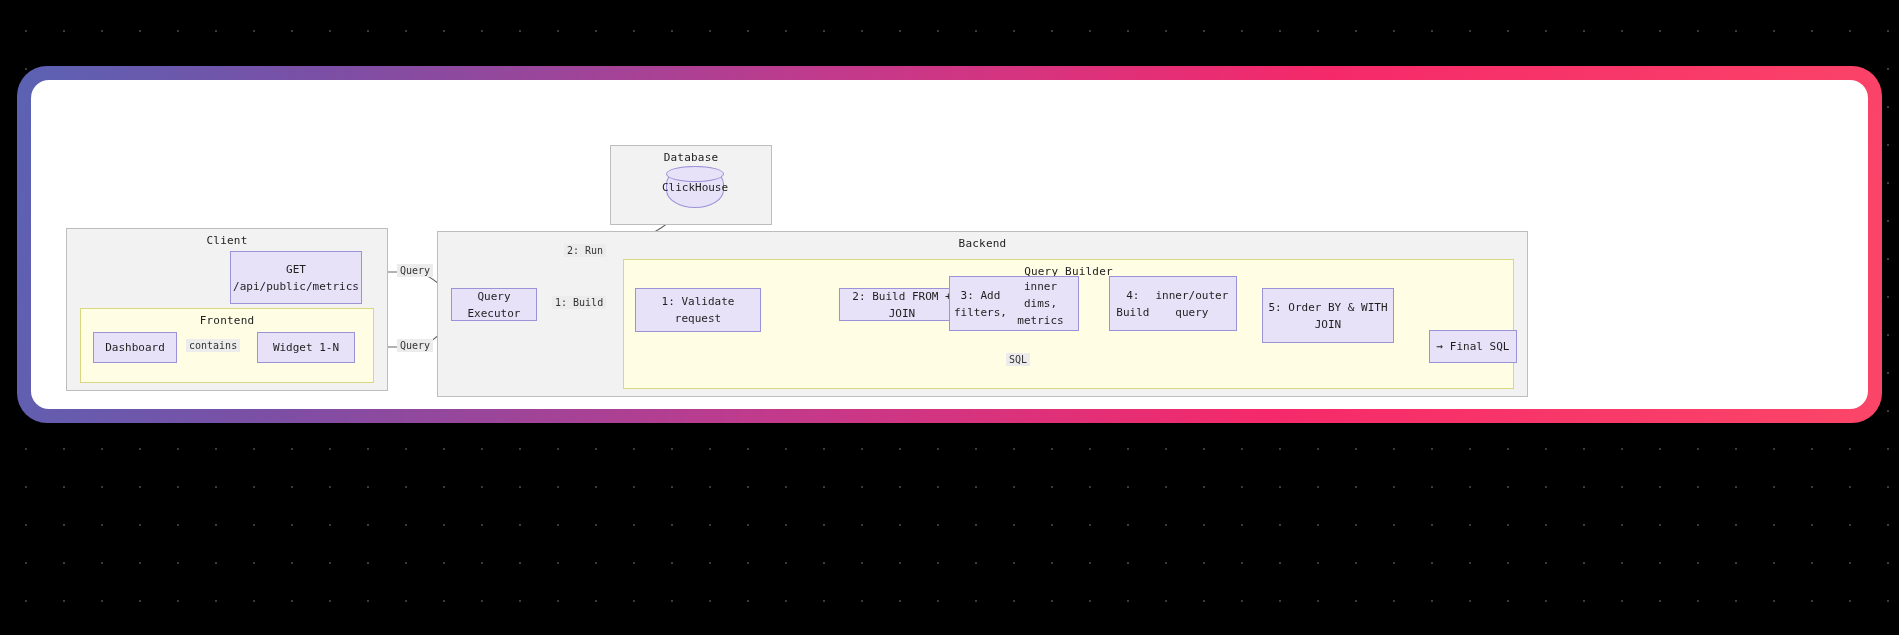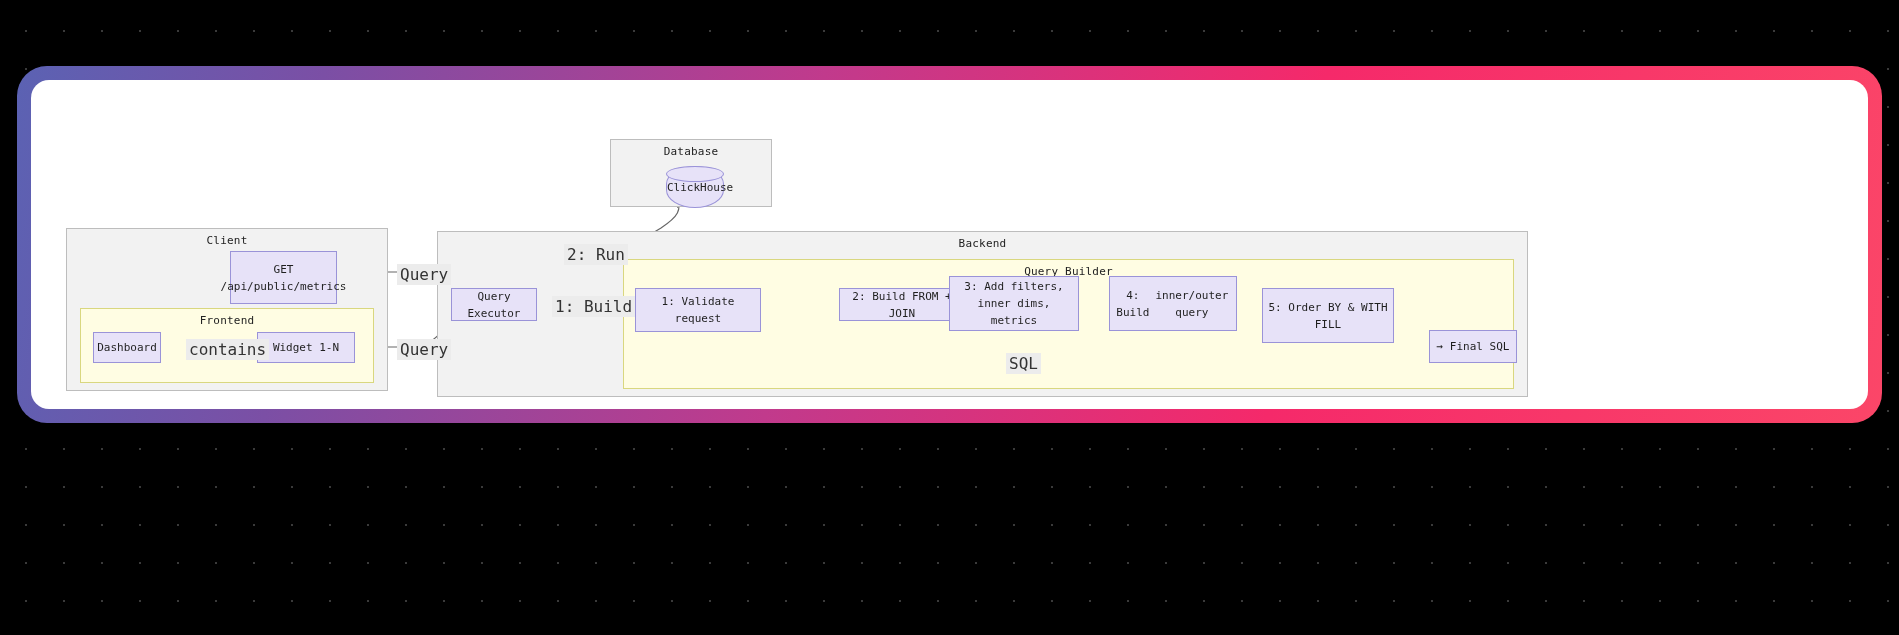--- a/index.html
+++ b/index.html
@@ -36,32 +36,32 @@
     display:flex;align-items:center;justify-content:center;
     text-align:center;font-size:11px;color:#1f1f1f;line-height:17px;
     padding:2px 4px;
   }
   .node span{display:block;}
   
   .cyl{
     position:absolute;box-sizing:border-box;
     background:#e7e2f8;border:1px solid #9a93d8;
     border-radius:50%/18px;
-    display:flex;align-items:center;justify-content:flex-start;
+    display:flex;align-items:center;justify-content:center;
     font-size:11px;color:#1f1f1f;
   }
   .cyl::before{
     content:"";position:absolute;left:-1px;right:-1px;top:-1px;height:16px;
     border:1px solid #9a93d8;border-radius:50%;background:#e7e2f8;
     box-sizing:border-box;
   }
   .cyl span{position:relative;z-index:2;}
   
   .elabel{
-    position:absolute;background:#ececec;color:#333;font-size:16px;
+    position:absolute;background:#ececec;color:#333;font-size:10px;
     padding:1px 3px;white-space:nowrap;
   }
   #edges{position:absolute;left:0;top:0;width:100%;height:100%;pointer-events:none;}
 </style>
 </head>
 <body>
 
 <div id="frame">
   <div id="canvas">
 
@@ -90,39 +90,39 @@
         <path d="M1047,224 L1080,224" marker-end="url(#ah)"></path>
 
         <path d="M1205,224 L1233,224" marker-end="url(#ah)"></path>
 
         <path d="M1362,224 C1390,224 1392,238 1404,250" marker-end="url(#ah)"></path>
 
         <path d="M1400,282 C1380,292 1370,290 1340,290 L600,290 C540,290 520,270 497,250" marker-end="url(#ah)"></path>
       </g>
     </svg>
 
-    <div class="grp grp-gray" style="left:579px;top:59px;width:162px;height:68px;">
+    <div class="grp grp-gray" style="left:579px;top:65px;width:162px;height:80px;">
       <div class="grp-title">Database</div>
     </div>
     <div class="cyl" style="left:635px;top:86px;width:58px;height:42px;">
       <span>ClickHouse</span>
     </div>
 
     <div class="grp grp-gray" style="left:35px;top:148px;width:322px;height:163px;">
       <div class="grp-title">Client</div>
     </div>
-    <div class="node" style="left:199px;top:171px;width:107px;height:53px;flex-direction:column;">
+    <div class="node" style="left:199px;top:171px;width:132px;height:53px;flex-direction:column;">
       <span>GET</span>
       <span>/api/public/metrics</span>
     </div>
 
     <div class="grp grp-yellow" style="left:49px;top:228px;width:294px;height:75px;">
       <div class="grp-title">Frontend</div>
     </div>
-    <div class="node" style="left:62px;top:252px;width:68px;height:31px;">
+    <div class="node" style="left:62px;top:252px;width:84px;height:31px;">
       <span>Dashboard</span>
     </div>
     <div class="node" style="left:226px;top:252px;width:98px;height:31px;">
       <span>Widget 1-N</span>
     </div>
 
     <div class="grp grp-gray" style="left:406px;top:151px;width:1091px;height:166px;">
       <div class="grp-title">Backend</div>
     </div>
     <div class="node" style="left:420px;top:208px;width:86px;height:33px;">
@@ -132,31 +132,31 @@
     <div class="grp grp-yellow" style="left:592px;top:179px;width:891px;height:130px;">
       <div class="grp-title">Query Builder</div>
     </div>
 
     <div class="node" style="left:604px;top:208px;width:126px;height:44px;">
       <span>1: Validate request</span>
     </div>
     <div class="node" style="left:766px;top:208px;width:126px;height:33px;margin-left:42px;">
       <span>2: Build FROM + JOIN</span>
     </div>
-    <div class="node" style="left:918px;top:196px;width:130px;height:55px;flex-direction:column;">
+    <div class="node" style="left:918px;top:196px;width:130px;height:55px;flex-direction:row;">
       <span>3: Add filters,</span>
       <span>inner dims, metrics</span>
     </div>
     <div class="node" style="left:1078px;top:196px;width:128px;height:55px;">
       <span>4: Build</span>
       <span>inner/outer query</span>
     </div>
     <div class="node" style="left:1231px;top:208px;width:132px;height:55px;flex-direction:column;">
       <span>5: Order BY &amp; WITH</span>
-      <span>FILL</span>
+      <span>JOIN</span>
     </div>
     <div class="node" style="left:1398px;top:250px;width:88px;height:33px;">
       <span>→ Final SQL</span>
     </div>
 
     <div class="elabel" style="left:155px;top:259px;">contains</div>
     <div class="elabel" style="left:366px;top:184px;">Query</div>
     <div class="elabel" style="left:366px;top:259px;">Query</div>
     <div class="elabel" style="left:533px;top:164px;">2: Run</div>
     <div class="elabel" style="left:521px;top:216px;">1: Build</div>

